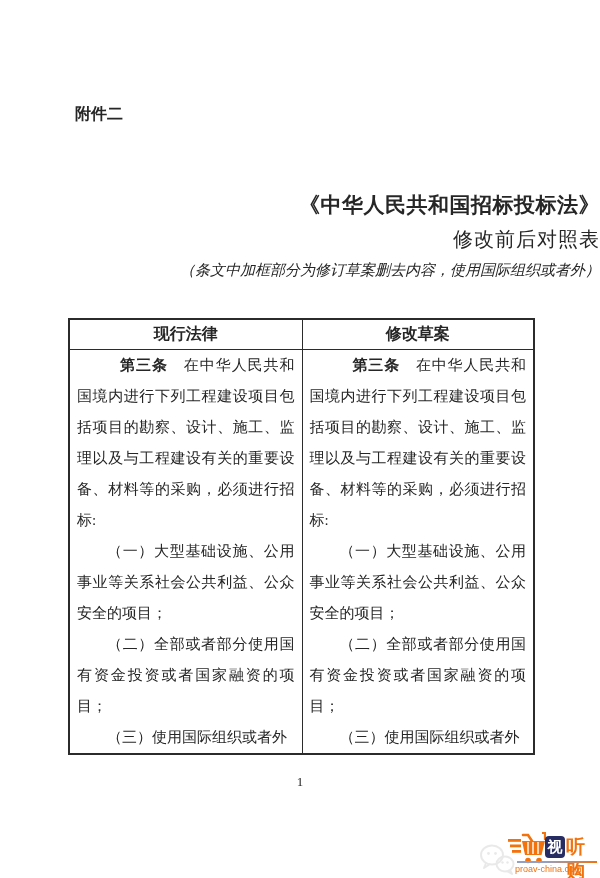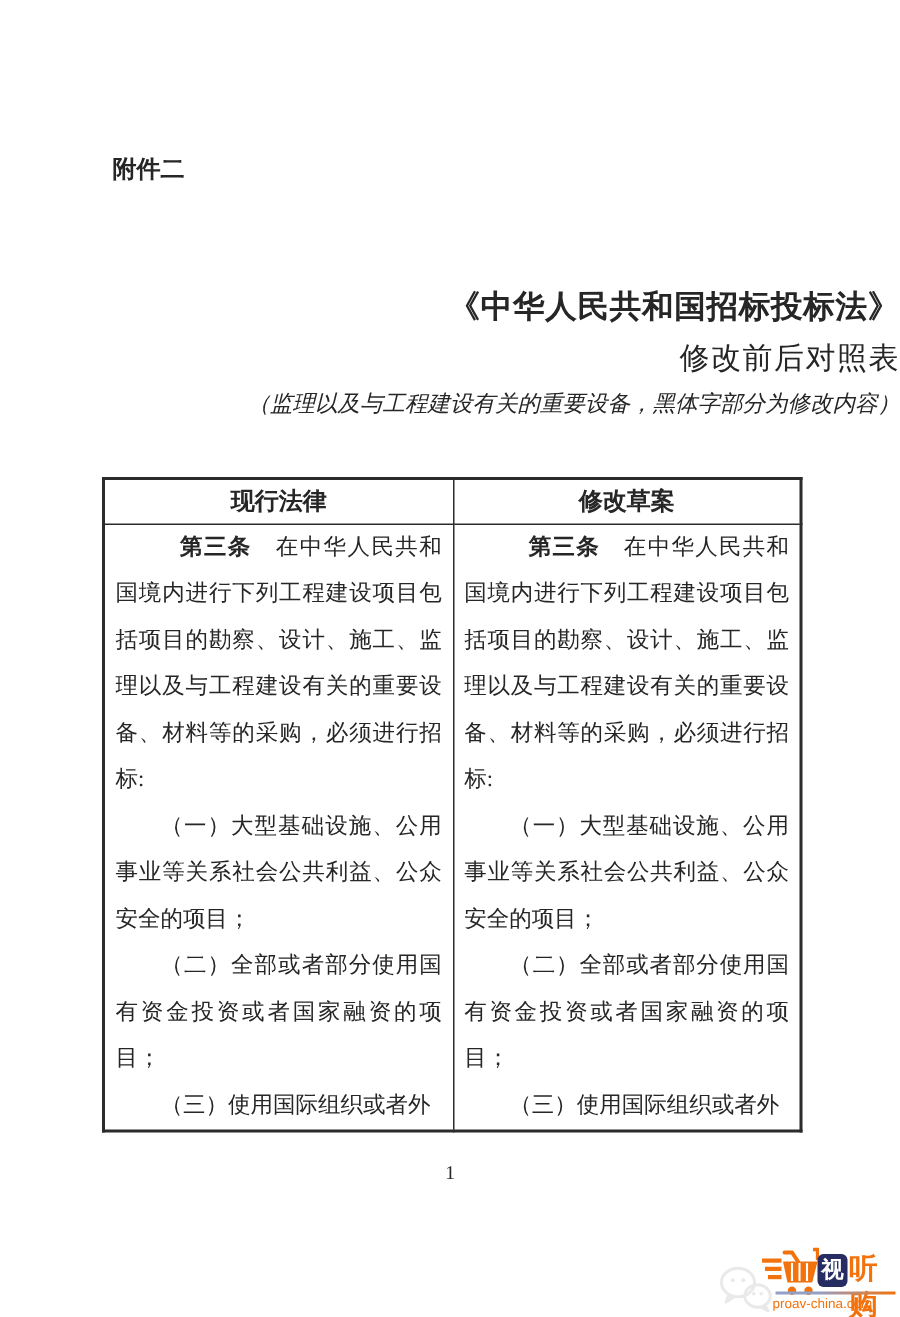--- a/index.html
+++ b/index.html
@@ -97,21 +97,21 @@
 </head>
 <body>
 
 <div class="page">
 
   <div class="attachment">附件二</div>
 
   <div class="title-block">
     <div class="title-line1">《中华人民共和国招标投标法》</div>
     <div class="title-line2">修改前后对照表</div>
-    <div class="subtitle">（监理以及与工程建设有关的重要设备，黑体字部分为修改内容）</div>
+    <div class="subtitle">（条文中加框部分为修订草案删去内容，使用国际组织或者外）</div>
   </div>
 
   <table class="compare">
     <colgroup>
         <col style="width:233px">
         <col style="width:232px">
       </colgroup>
     <tbody>
       <tr>
         <td class="head">现行法律</td>

